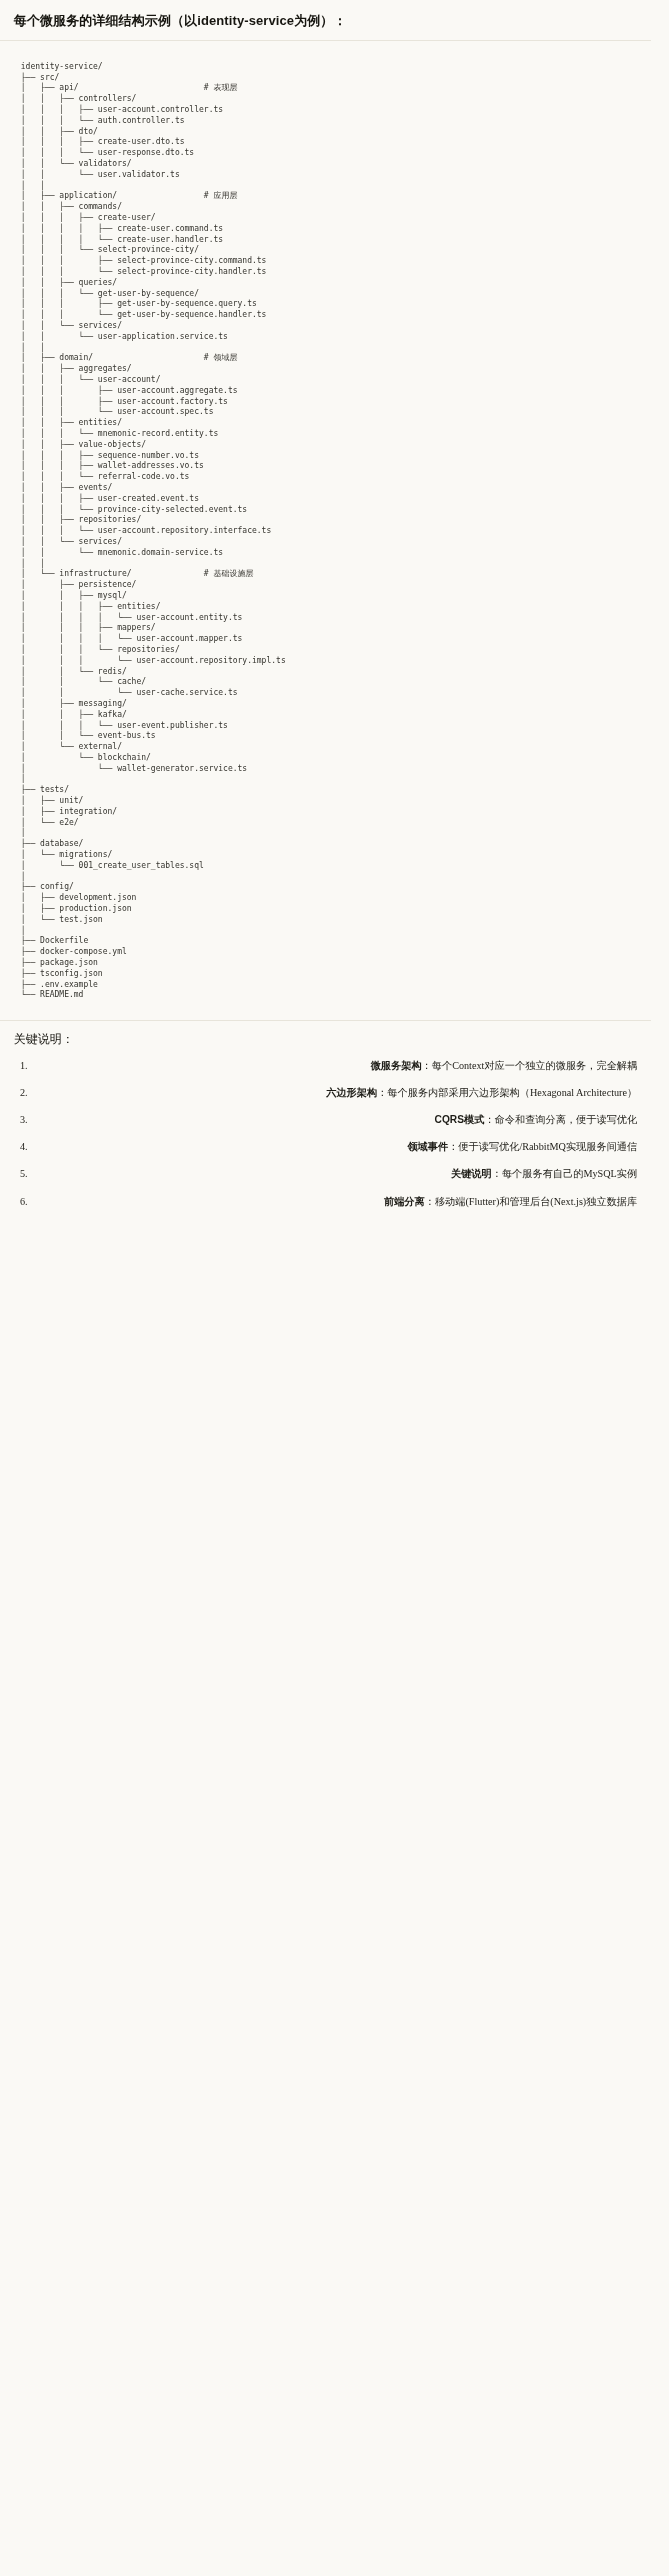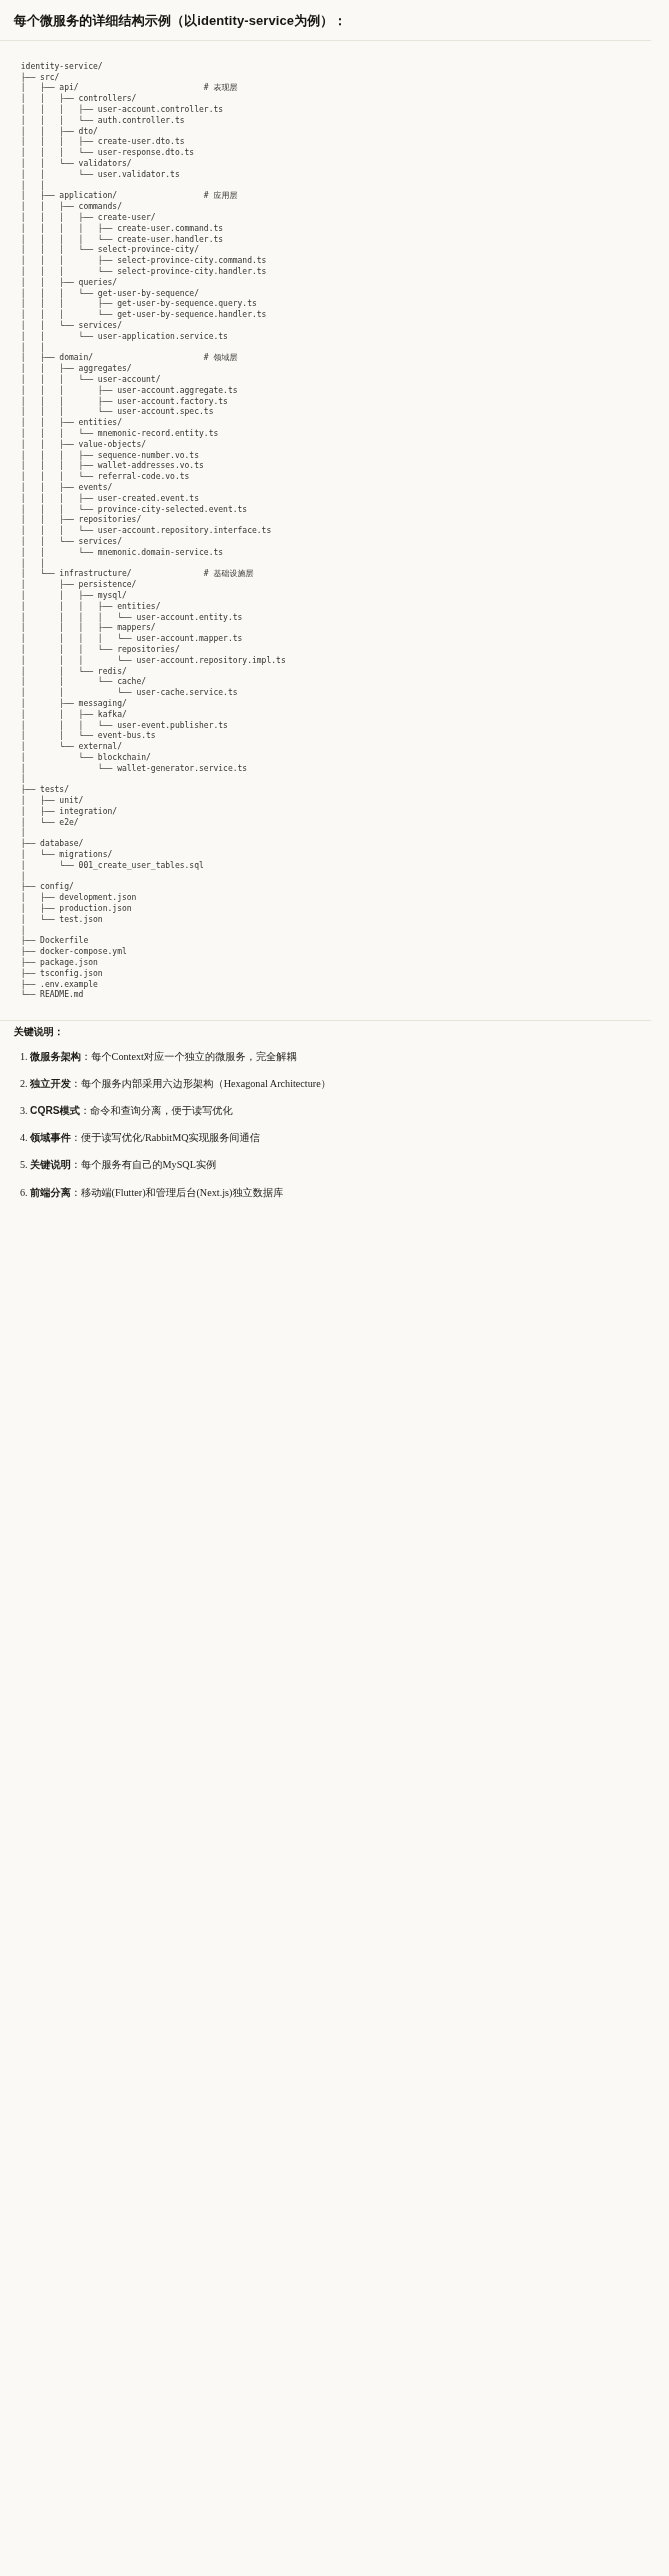--- a/index.html
+++ b/index.html
@@ -44,35 +44,36 @@
     color: #33322c;
     white-space: pre;
     letter-spacing: 0px;
     tab-size: 4;
   }
   .keys {
     padding: 2.5px 13.8px 6.3px 13.8px;
   }
   .keys-title {
     font-family: "Liberation Sans", "DejaVu Sans", sans-serif;
-    font-weight: 700;
-    font-size: 10px;
+    font-weight: 400;
+    font-size: 12px;
     color: #16150f;
-    margin: 2px 0 10px 0;
+    margin: 8px 0 10px 0;
   }
   ol.key-list {
     margin: 0;
     padding: 0 0 0 16.3px;
     list-style: decimal;
   }
   ol.key-list > li {
     font-size: 10.2px;
     line-height: 1.62;
     margin: 0 0 10.6px 0;
     color: #1d1c16;
+    text-align: right;
   }
   ol.key-list > li::marker {
     font-size: 10.2px;
   }
   .key-term {
     font-family: "Liberation Sans", "DejaVu Sans", sans-serif;
     font-weight: 700;
   }
   .key-desc {
     font-family: "Liberation Serif", "DejaVu Serif", serif;
@@ -186,21 +187,21 @@
   <hr class="rule">
 
   <div class="keys">
     <div class="keys-title">关键说明：</div>
 
     <ol class="key-list">
       <li>
         <span class="key-term">微服务架构</span><span class="key-desc">：</span><span class="key-desc">每个Context对应一个独立的微服务，完全解耦</span>
       </li>
       <li>
-        <span class="key-term">独立开发</span><span class="key-desc">：</span><span class="key-desc">每个服务内部采用六边形架构（Hexagonal Architecture）</span>
+        <span class="key-term">六边形架构</span><span class="key-desc">：</span><span class="key-desc">每个服务内部采用六边形架构（Hexagonal Architecture）</span>
       </li>
       <li>
         <span class="key-term">CQRS模式</span><span class="key-desc">：</span><span class="key-desc">命令和查询分离，便于读写优化</span>
       </li>
       <li>
         <span class="key-term">领域事件</span><span class="key-desc">：</span><span class="key-desc">便于读写优化/RabbitMQ实现服务间通信</span>
       </li>
       <li>
         <span class="key-term">关键说明</span><span class="key-desc">：</span><span class="key-desc">每个服务有自己的MySQL实例</span>
       </li>

